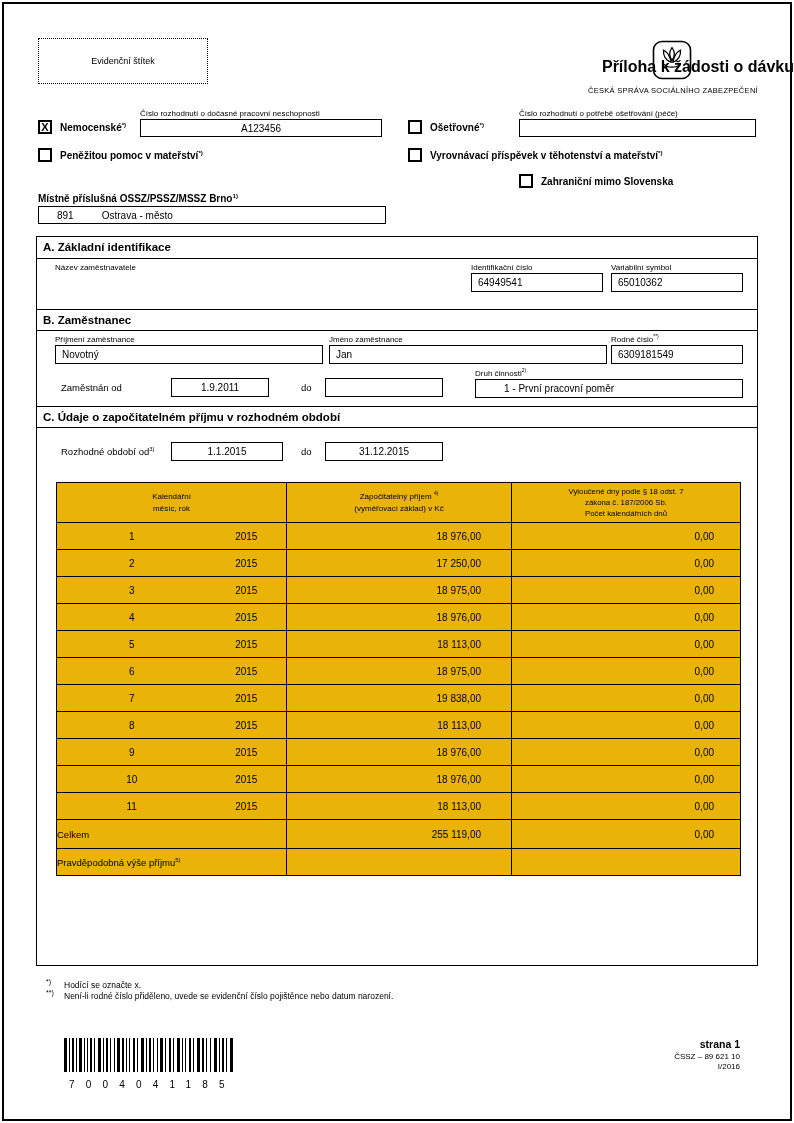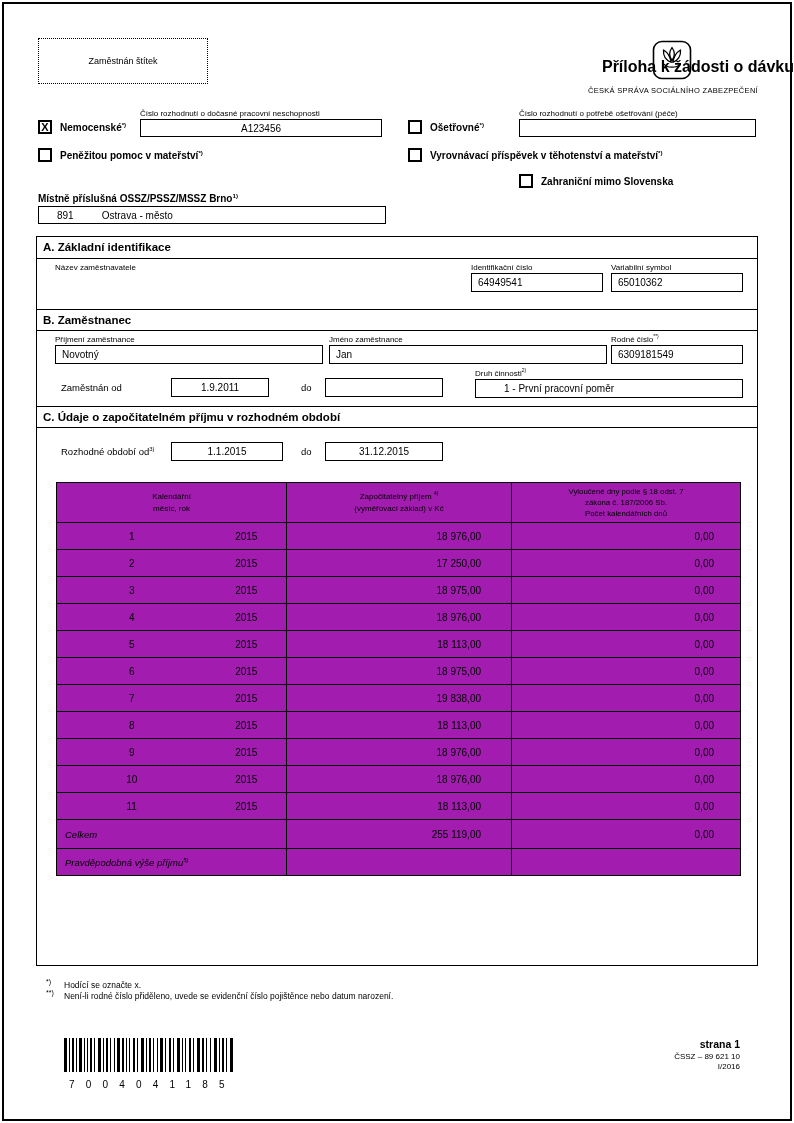--- a/index.html
+++ b/index.html
@@ -44,51 +44,51 @@
   .ossz-label { position:absolute; left:38px; top:193px; font-size:10px; font-weight:bold; }
   .ossz-field { position:absolute; left:38px; top:206px; width:348px; }
   .ossz-field .code { padding-left:12px; }
   .ossz-field .name { margin-left:28px; }
 
   .main-box { position:absolute; left:36px; top:236px; width:722px; height:730px; border:1px solid #000; background:#fff; }
   .sec-title { height:22px; line-height:21px; padding:0 6px; font-size:11.5px; font-weight:bold; border-bottom:1px solid #000; }
   .sec-title.bt { border-top:1px solid #000; }
   .sec-content { position:relative; width:100%; }
 
-  table.income-table { border-collapse:collapse; table-layout:fixed; position:absolute; left:19px; top:54px; width:684px; background:#a21caf; }
+  table.income-table { border-collapse:collapse; table-layout:fixed; position:absolute; left:19px; top:54px; width:684px; background:#eab308; }
   .income-table th, .income-table td { border:1px solid #000; overflow:hidden; }
   .income-table thead th { height:40px; font-size:8px; font-weight:normal; text-align:center; vertical-align:middle; line-height:1.45; padding:2px; }
   .income-table thead th.excl-h { font-size:7.8px;margin-top:36px; }
   .income-table td { height:27px; font-size:10px; vertical-align:middle; }
   td.c-month { text-align:center; border-right:none; }
   td.c-year  { text-align:center; border-left:none; }
   td.c-num   { text-align:right; padding-right:30px; }
   td.c-num.excl { padding-right:26px; }
-  td.label-cell { text-align:left; padding-left:8px; font-size:9.5px;font-style:italic; }
+  td.label-cell { text-align:left; font-size:9.5px; }
   tr.total-row td { height:29px; }
 
   .footnote { position:absolute; left:46px; font-size:8.5px; white-space:nowrap; }
   .footnote sup { display:inline-block; width:18px; font-size:7px; }
 
   .barcode-wrap { position:absolute; left:64px; top:1038px; width:172px; }
   .barcode-digits { margin-top:3px; font-size:10px; letter-spacing:11.2px; padding-left:5px; white-space:nowrap; }
 
   .footer-right { position:absolute; left:540px; top:1038px; width:200px; text-align:right; }
   .footer-right .page-num { font-size:10.5px; font-weight:bold; }
   .footer-right .form-code { font-size:8px; margin-top:2px; }
   .footer-right .edition { font-size:8px; margin-top:1px; }
 </style>
 </head>
 <body>
 
 <div class="page">
   <div class="frame"></div>
 
   <div class="evid-box">
-    <span>Zaměstnán štítek</span>
+    <span>Evidenční štítek</span>
   </div>
   <div class="form-title">Příloha k žádosti o dávku</div>
   <div class="logo">
     <svg width="40" height="40" viewBox="0 0 40 40">
       <rect x="1.5" y="1.5" width="37" height="37" rx="8.5" fill="none" stroke="#000" stroke-width="1.6"></rect>
       <path d="M20 7.5 C17.2 11.5 17 16.5 20 20.5 C23 16.5 22.8 11.5 20 7.5 Z" fill="none" stroke="#000" stroke-width="1.3" stroke-linejoin="round"></path>
       <path d="M11.5 10 C11 15.5 13.8 20.5 19.3 22.3 C18.3 17 15.8 12.5 11.5 10 Z" fill="none" stroke="#000" stroke-width="1.3" stroke-linejoin="round"></path>
       <path d="M28.5 10 C29 15.5 26.2 20.5 20.7 22.3 C21.7 17 24.2 12.5 28.5 10 Z" fill="none" stroke="#000" stroke-width="1.3" stroke-linejoin="round"></path>
       <path d="M12.5 24.5 C14.5 28 25.5 28 27.5 24.5" fill="none" stroke="#000" stroke-width="1.3" stroke-linecap="round"></path>
     </svg>

